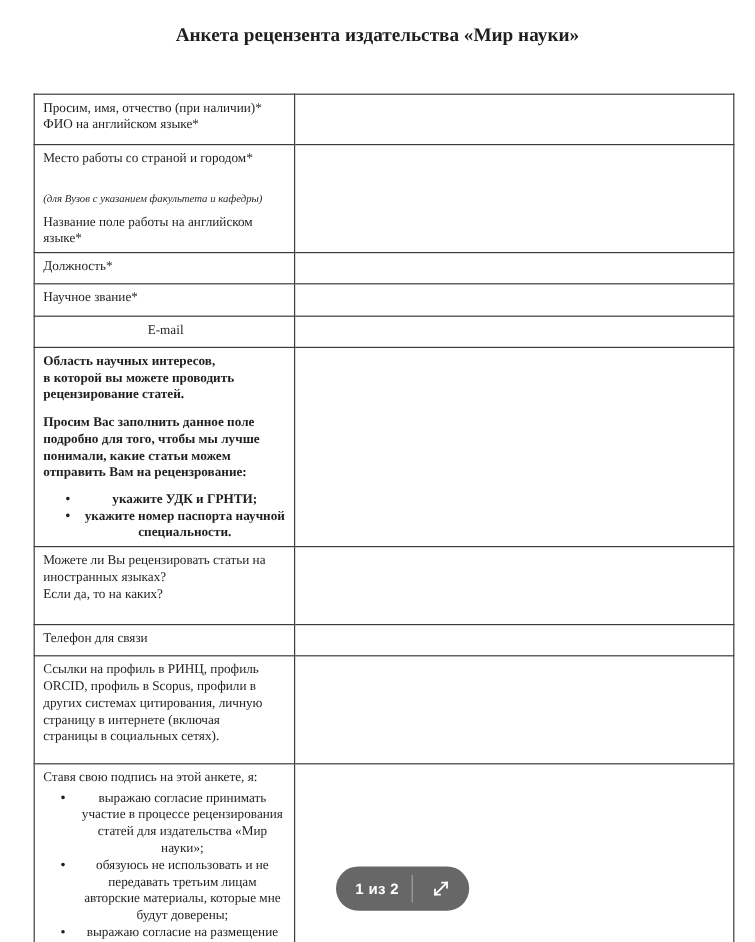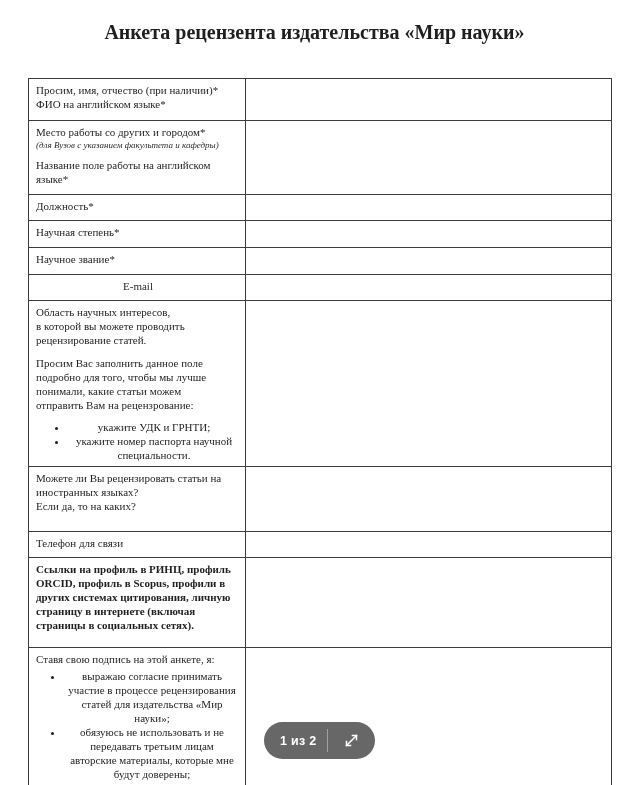--- a/index.html
+++ b/index.html
@@ -4,45 +4,45 @@
 <style>
   :root { --text:#1f1f1f; --border:#3c3c3c; --pill_bg:#676767; }
   * { box-sizing: border-box; }
   html,body { margin:0; padding:0; }
   body {
     width:629px; height:785px; background:#ffffff; overflow:hidden;
     position:relative; font-family:"Liberation Serif", serif; color:var(--text);
   }
   .doc-title {
     position:absolute; top:21px; left:0; width:629px; margin:0;
-    text-align:center; font-size:20px; font-weight:bold; color:var(--text);
+    text-align:center; font-size:16px; font-weight:bold; color:var(--text);
   }
   table.form-table {
     position:absolute; top:78px; left:28px; width:584px;
     border-collapse:collapse; table-layout:fixed;
   }
   td {
     border:1px solid var(--border); vertical-align:top;
     padding:4px 5px 4px 7px; font-size:11px; line-height:14px;
   }
   .pre { white-space:pre-line; }
   .it { }
-  .small-note { font-size:9px; font-style:italic; line-height:12px; color:#2a2a2a; }
+  .small-note { font-size:9px; font-style:italic; line-height:12px; color:#2a2a2a;margin-top:20px; }
   .gap-top { margin-top:7px; }
   tr.r1 td{height:42px;} tr.r2 td{height:74px;} tr.r3 td{height:26px;}
   tr.r4 td{height:27px;} tr.r5 td{height:27px;} tr.r6 td{height:26px;text-align:center;}
   tr.r7 td{height:158px;} tr.r8 td{height:65px;} tr.r9 td{height:26px;}
-  tr.r10 td{height:90px;font-weight:bold;} tr.r11 td{height:172px;}
-  tr.r7 td.q { font-weight:normal; }
+  tr.r10 td{height:90px;} tr.r11 td{height:172px;}
+  tr.r7 td.q { font-weight:bold; }
   td.q ul { margin:8px 0 0; padding-left:32px;text-align:center; }
   td.q ul.sign-list { margin-top:3px; padding-left:28px; }
   td.q li { white-space:pre-line; }
   p.para { margin:9px 0 0; }
   .pill {
-    position:absolute; left:264px; top:722px; height:37px;
+    position:absolute; left:280px; top:722px; height:37px;
     background:var(--pill_bg); border-radius:19px;
     display:flex; align-items:center; padding:0 10px 0 16px;
     font-family:"Liberation Sans", sans-serif;
   }
   .pill-text { color:#ffffff; font-size:12.5px; font-weight:bold; letter-spacing:.3px; white-space:nowrap; }
   .pill-divider { width:1px; height:23px; background:rgba(255,255,255,.38); margin:0 10px; }
   .pill-expand {
     background:none; border:none; padding:3px 6px; margin:0; cursor:pointer;
     display:flex; align-items:center; justify-content:center;
   }
@@ -63,41 +63,35 @@
       <tr class="r1">
         <td class="q">
           <div>Просим, имя, отчество (при наличии)*</div>
           <div class="it">ФИО на английском языке*</div>
         </td>
         <td class="a"></td>
       </tr>
 
       <tr class="r2">
         <td class="q">
-          <div><span>Место работы </span><span class="it">со других и городом*</span></div>
+          <div><span>Место работы </span><span class="it">со страной и городом*</span></div>
           <div class="small-note">(для Вузов с указанием факультета и кафедры)</div>
           <div class="it pre gap-top">Название поле работы на английском
 языке*</div>
         </td>
         <td class="a"></td>
       </tr>
 
       <tr class="r3">
         <td class="q">
           <div>Должность*</div>
         </td>
         <td class="a"></td>
       </tr>
 
-      <tr class="r4">
-        <td class="q">
-          <div>Научная степень*</div>
-        </td>
-        <td class="a"></td>
-      </tr>
 
       <tr class="r5">
         <td class="q">
           <div>Научное звание*</div>
         </td>
         <td class="a"></td>
       </tr>
 
       <tr class="r6">
         <td class="q">

